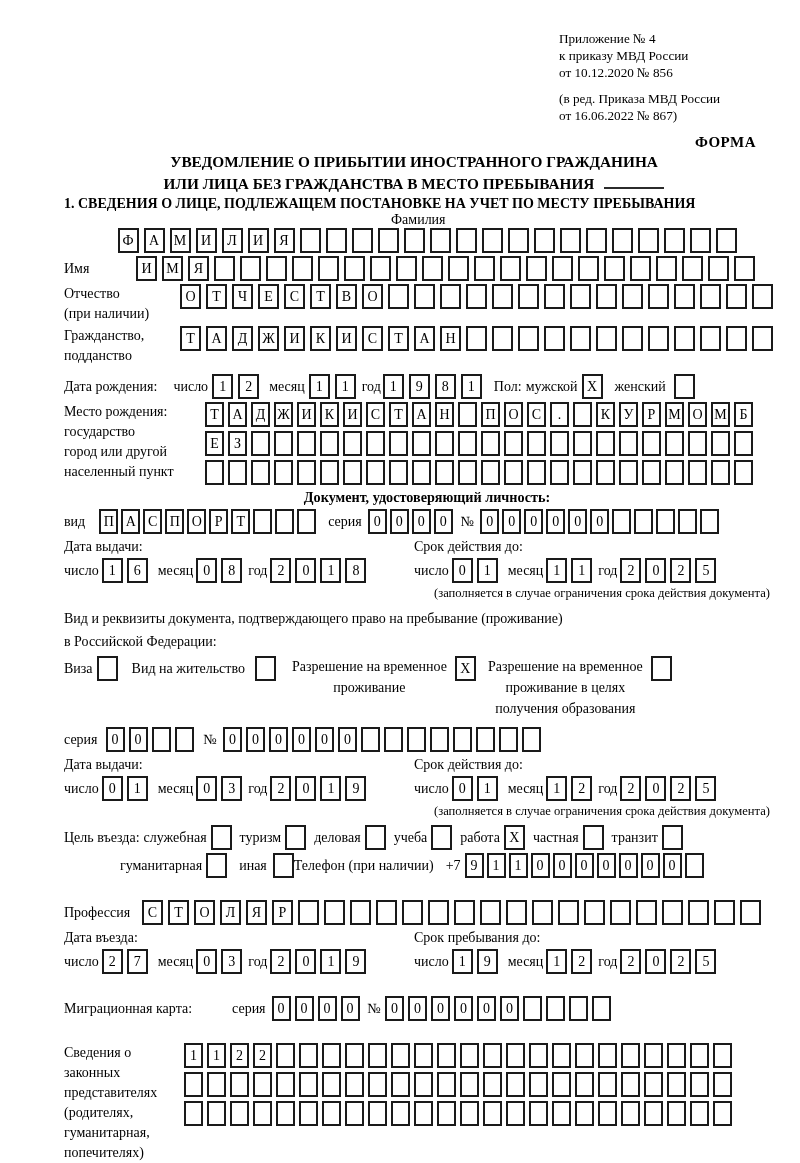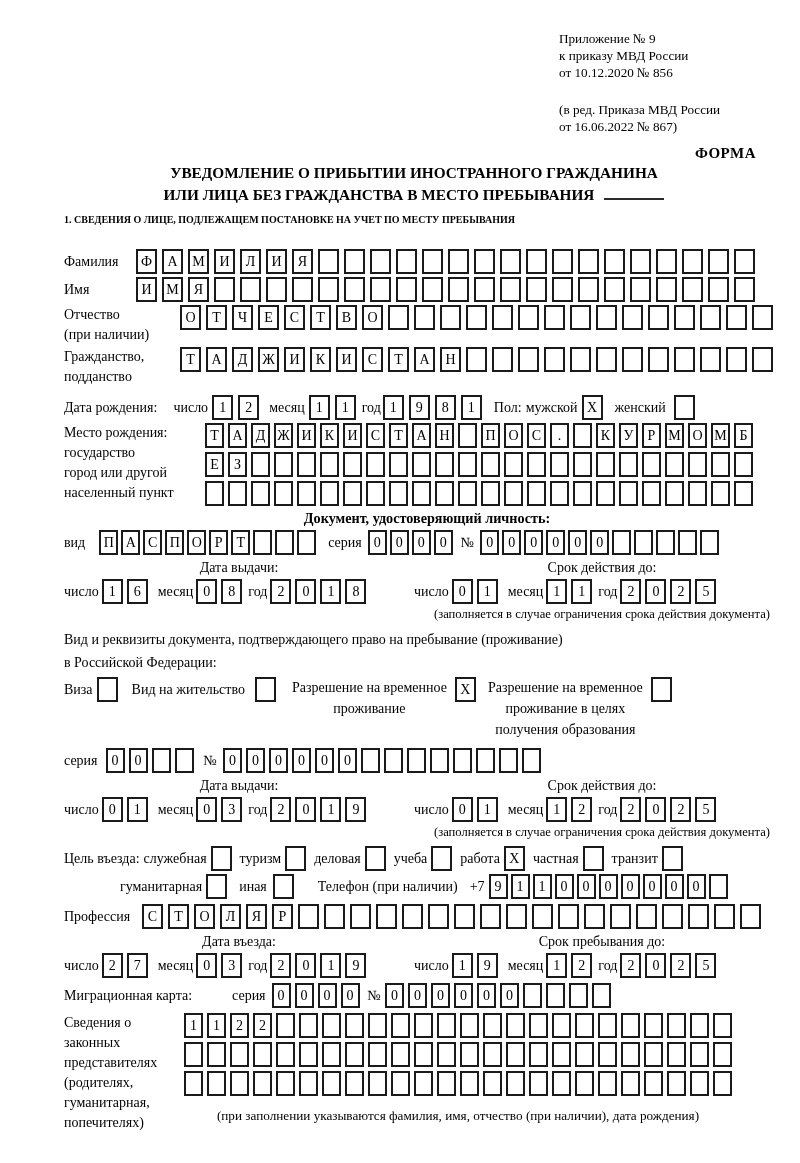--- a/index.html
+++ b/index.html
@@ -1,67 +1,67 @@
 <!DOCTYPE html>
 <html><head>
 <meta charset="utf-8">
 <style>
   html,body{margin:0;padding:0;background:#fff;}
   body{width:800px;height:1163px;overflow:hidden;color:#000;
        font-family:"Liberation Serif","DejaVu Serif",serif;font-size:14px;}
   .page{padding:30px 10px 8px 64px;}
 
   .hdr{width:205px;margin-left:auto;margin-right:26px;line-height:17px;font-size:13.2px;}
-  .hdr .sub{margin-top:20px;}
+  .hdr .sub{margin-top:9px;}
   .form-label{text-align:right;padding-right:34px;font-weight:bold;font-size:15px;margin-top:10px;letter-spacing:.5px;}
   .title{text-align:center;font-weight:bold;font-size:15.3px;line-height:22px;margin-top:0;margin-left:-26px;}
   .blank{display:inline-block;width:60px;border-bottom:2px solid #2b2b2b;margin-left:10px;height:.55em;}
-  .sec-head{font-weight:bold;font-size:10px;margin-top:8px;}
+  .sec-head{font-weight:bold;font-size:14px;margin-top:1px;}
 
   .row{display:flex;align-items:center;margin-top:3px;}
   .row.top{align-items:flex-start;}
   .lbl{flex:none;white-space:nowrap;}
   .lblcol{flex:none;line-height:20px;}
   .stack{display:flex;flex-direction:column;gap:4px;}
 
   .boxes{display:flex;gap:5px;flex:none;}
   .cbox{flex:none;width:21px;height:25px;border:2px solid #1a1a1a;box-sizing:border-box;
         display:flex;align-items:center;justify-content:center;font-size:14px;background:#fff;}
   .mid{gap:4px;}   .mid .cbox{width:19px;}
   .tight{gap:3px;} .tight .cbox{width:19px;}
   .chk{margin-left:4px;}
 
   .w72{width:72px;} .w78{width:78px;} .w116{width:116px;} .w141{width:141px;} .w120{width:120px;}
   .ml2{margin-left:2px;} .ml4{margin-left:4px;} .ml6{margin-left:6px;} .ml8{margin-left:8px;}
-  .ml10{margin-left:10px;} .ml12{margin-left:12px;} .ml14{margin-left:14px;} .ml16{margin-left:16px;} .ml24{margin-left:24px;} .ml40{margin-left:40px;} .ml56{margin-left:56px;}
-  .mt2{margin-top:2px;} .mt3{margin-top:3px;} .mt5{margin-top:5px;} .mt6{margin-top:6px;}
-  .mt8{margin-top:8px;} .mt10{margin-top:24px;}
+  .ml10{margin-left:10px;} .ml12{margin-left:12px;} .ml14{margin-left:14px;} .ml16{margin-left:16px;} .ml24{} .ml40{margin-left:40px;} .ml56{margin-left:56px;}
+  .mt2{margin-top:2px;} .mt3{margin-top:3px;} .mt5{margin-top:22px;} .mt6{margin-top:6px;}
+  .mt8{margin-top:8px;} .mt10{margin-top:0;flex-direction:column;}
 
   .center-bold{text-align:center;font-weight:bold;margin-top:4px;font-size:14.2px;}
 
   .dates{display:flex;margin-top:4px;}
   .dcol.dleft{width:350px;flex:none;}
   .dcol.dright{flex:1;}
-  .dhead{text-align:center;line-height:18px;}
+  .dhead{line-height:18px;}
   .dategrp{display:flex;align-items:center;margin-top:2px;}
   .dategrp .boxes{gap:4px;margin-left:3px;}
   .dnote{font-size:12.6px;text-align:right;padding-right:20px;margin-top:3px;white-space:nowrap;}
 
   .intro{line-height:23px;margin-top:6px;}
   .optml{text-align:center;line-height:21px;flex:none;}
   .lh25{line-height:25px;}
   .rep-note{font-size:13.2px;text-align:center;margin-top:8px;white-space:nowrap;}
 </style>
 </head>
 <body>
 
 <div class="page">
 
   <div class="hdr">
-    <div>Приложение № 9</div>
+    <div>Приложение № 4</div>
     <div>к приказу МВД России</div>
     <div>от 10.12.2020 № 856</div>
     <div class="sub">
       <div>(в ред. Приказа МВД России</div>
       <div>от 16.06.2022 № 867)</div>
     </div>
   </div>
 
   <div class="form-label">ФОРМА</div>
 
@@ -718,17 +718,16 @@
           <span class="cbox"></span>
           <span class="cbox"></span>
           <span class="cbox"></span>
           <span class="cbox"></span>
           <span class="cbox"></span>
           <span class="cbox"></span>
           <span class="cbox"></span>
           <span class="cbox"></span>
           <span class="cbox"></span>
         </div>
-      <div class="rep-note">(при заполнении указываются фамилия, имя, отчество (при наличии), дата рождения)</div>
     </div>
   </div>
 
 </div>
 
 </body></html>

